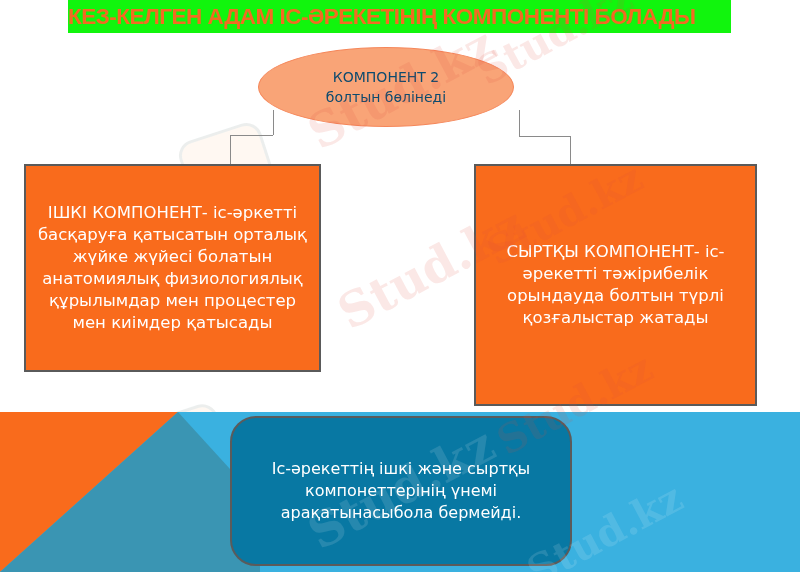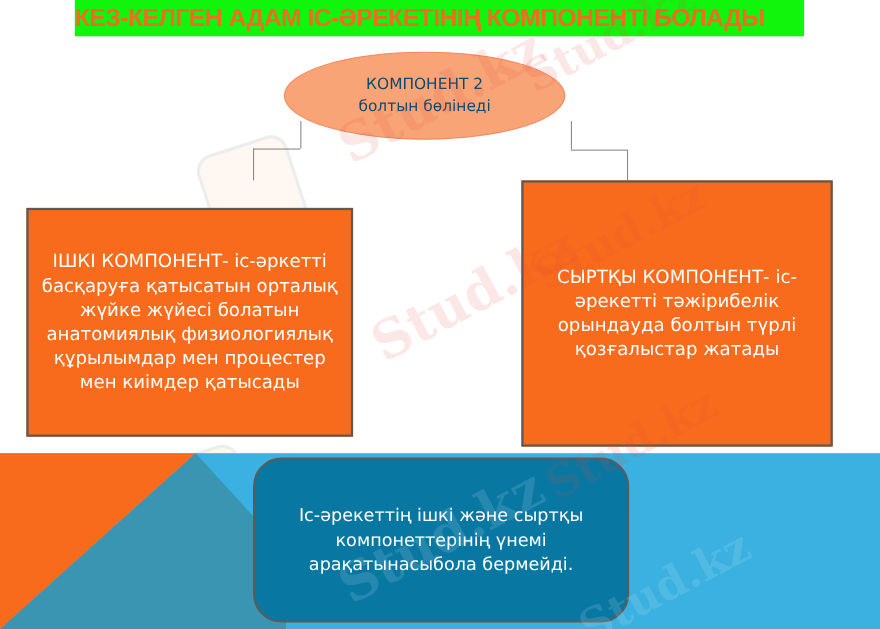--- a/index.html
+++ b/index.html
@@ -25,21 +25,21 @@
       display: flex; flex-direction: column; align-items: center; justify-content: center;
       color: #0c4a6e; font-size: 14px; line-height: 20px;
     }
     .connector { position: absolute; border-color: #8a8a8a; border-style: solid; border-width: 0; }
     .box {
       position: absolute; background: #f96b1c; border: 2px solid #5a5a5a;
       color: #ffffff; font-size: 16.5px; line-height: 22px; text-align: center;
       display: flex; align-items: center; justify-content: center; box-sizing: border-box;
       padding: 8px 10px;
     }
-    .box-left { left: 24px; top: 164px; width: 297px; height: 208px; margin-top: 25px; }
+    .box-left { left: 24px; top: 164px; width: 297px; height: 208px; }
     .box-right { left: 474px; top: 164px; width: 283px; height: 242px; }
     .bottom-band {
       position: absolute; left: 0; top: 412px; width: 800px; height: 160px;
       background: #3ab1e0;
     }
     .bottom-box {
       position: absolute; left: 230px; top: 416px; width: 342px; height: 150px;
       background: #0878a3; border: 2px solid #5b5b5b; border-radius: 26px;
       box-sizing: border-box;
       display: flex; align-items: center; justify-content: center; text-align: center;

